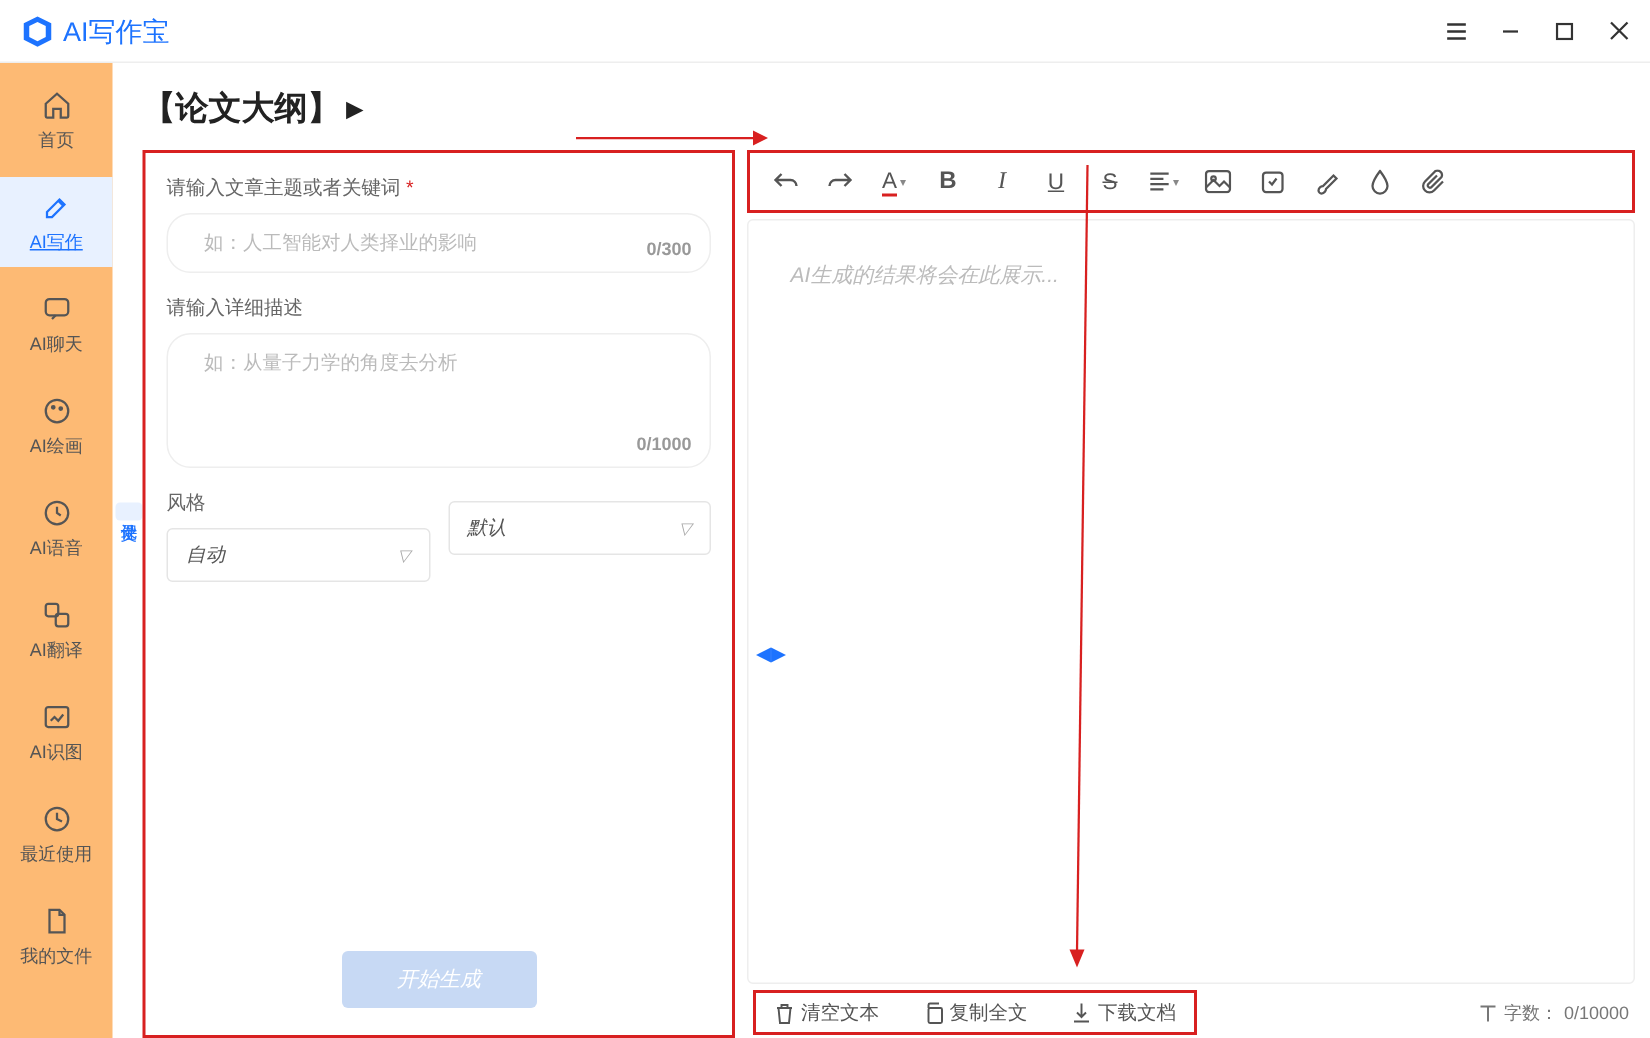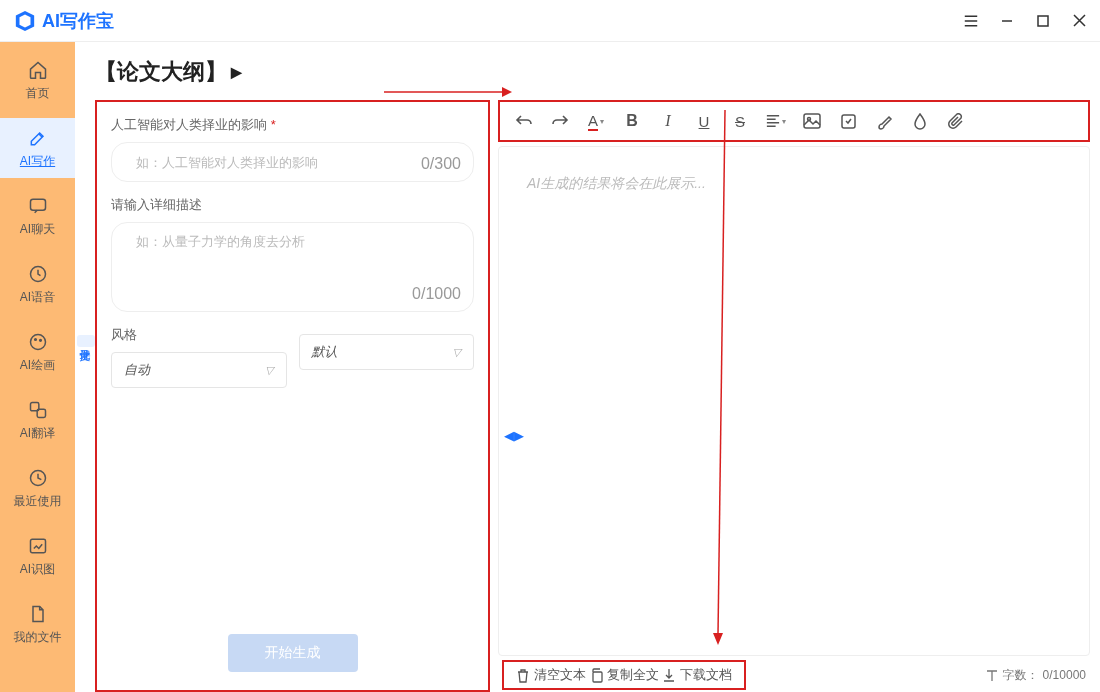--- a/index.html
+++ b/index.html
@@ -1,20 +1,20 @@
 <!DOCTYPE html>
 <html><head>
 <meta charset="utf-8">
 <style>
 * { margin: 0; padding: 0; box-sizing: border-box; font-family: "Microsoft YaHei", Arial, sans-serif; }
 body { width: 1100px; height: 692px; background: #fff; overflow: hidden; position: relative; }
 
 
 .titlebar { height: 42px; display: flex; align-items: center; padding: 0 14px; border-bottom: 1px solid #eee; }
-.logo { display: flex; align-items: center; gap: 6px; color: #1d73ff; font-weight: 700; font-size: 18px; }
+.logo { display: flex; align-items: center; gap: 6px; color: #1d73ff; font-weight: 400; font-size: 18px; }
 .title-actions { margin-left: auto; display: flex; align-items: center; gap: 22px; color: #333; }
 .win-btn { width: 14px; height: 14px; display: flex; align-items: center; justify-content: center; cursor: pointer; }
 
 
 .main { display: flex; height: calc(692px - 42px); }
 
 
 .sidebar { width: 75px; background: #fdba74; display: flex; flex-direction: column; align-items: center; padding-top: 8px; gap: 8px; }
 .side-item { width: 75px; height: 60px; display: flex; flex-direction: column; align-items: center; justify-content: center; gap: 4px; font-size: 12px; color: #555; cursor: pointer; }
 .side-item.active { background: #e8f1ff; color: #1d73ff; text-decoration: underline; }
@@ -31,42 +31,42 @@
 
 .panels { flex: 1; display: flex; gap: 8px; min-height: 0; }
 
 
 .left-panel { width: 395px; border: 2px solid #d82020; background: #fff; padding: 14px 14px 8px; display: flex; flex-direction: column; position: relative; }
 .field-label { font-size: 13px; color: #666; margin-bottom: 8px; }
 .req { color: #d82020; }
 .input-box { background: #fff; border: 1px solid #eee; border-radius: 16px; padding: 10px 24px; position: relative; margin-bottom: 14px; }
 .input-box input, .input-box textarea { width: 100%; border: none; outline: none; font-size: 13px; color: #333; background: transparent; resize: none; }
 .input-box input::placeholder, .input-box textarea::placeholder { color: #bbb; }
-.counter { position: absolute; right: 12px; bottom: 8px; font-size: 16px; color: #999; }
+.counter { position: absolute; right: 12px; bottom: 8px; font-size: 12px; color: #999; font-weight: bold; }
 .textarea-box { height: 90px; }
 .textarea-box textarea { height: 50px; }
 
 .row-2 { display: flex; gap: 12px; }
 .col { flex: 1; }
 .select-box { border: 1px solid #e5e5e5; border-radius: 4px; height: 36px; display: flex; align-items: center; justify-content: space-between; padding: 0 12px; font-size: 13px; color: #555; margin-top: 8px; cursor: pointer; font-style: italic; }
 .chev { color: #aaa; font-size: 11px; }
 
-.gen-btn { margin: auto auto 10px; width: 130px; height: 38px; background: #c7d9f4; color: #fff; border: none; border-radius: 4px; font-size: 14px; cursor: pointer; }
+.gen-btn { margin: auto auto 10px; width: 130px; height: 38px; background: #c7d9f4; color: #fff; border: none; border-radius: 4px; font-size: 14px; cursor: pointer; font-style: italic; }
 
 
 .right-panel { flex: 1; display: flex; flex-direction: column; position: relative; }
 .toolbar { border: 2px solid #d82020; height: 42px; display: flex; align-items: center; gap: 16px; padding: 0 14px; margin-bottom: 4px; }
 .tb-btn { width: 20px; height: 20px; display: flex; align-items: center; justify-content: center; color: #555; cursor: pointer; }
 .tb-sep { color: #555; font-weight: 700; }
 .drop-caret { font-size: 8px; color: #888; margin-left: 2px; }
 
 .editor { flex: 1; border: 1px solid #eee; border-radius: 4px; padding: 28px; font-size: 14px; color: #bbb; font-style: italic; overflow: hidden; }
 
 .bottom-bar { height: 34px; display: flex; align-items: center; padding: 0 4px; margin-top: 2px; }
-.actions-box { border: 2px solid #d82020; display: flex; align-items: center; gap: 3px; padding: 0 12px; height: 30px; }
+.actions-box { border: 2px solid #d82020; display: flex; align-items: center; gap: 29px; padding: 0 12px; height: 30px; }
 .action-btn { display: flex; align-items: center; gap: 4px; font-size: 13px; color: #555; cursor: pointer; }
 .word-count { margin-left: auto; font-size: 12px; color: #777; display: flex; align-items: center; gap: 4px; }
 
 
 .arrow { position: absolute; pointer-events: none; }
 .arrow-line { stroke: #d82020; stroke-width: 1.5; fill: none; }
 .arrow-head { fill: #d82020; }
 
 
 .divider-handle { position: absolute; left: 504px; top: 428px; color: #1d73ff; font-size: 13px; cursor: ew-resize; }
@@ -133,61 +133,61 @@
             <rect x="3" y="4" width="18" height="13" rx="3"></rect>
             <path d="M8 20l3-3"></path>
           </svg>
         </span>
       <span>AI聊天</span>
     </div>
     <div class="side-item">
       <span class="side-icon">
           <svg width="20" height="20" viewBox="0 0 24 24" fill="none" stroke="currentColor" stroke-width="1.8">
             <circle cx="12" cy="12" r="9"></circle>
-            <path d="M12 7v5l3 2"></path>
-          </svg>
-        </span>
-      <span>AI语音</span>
-    </div>
-    <div class="side-item">
-      <span class="side-icon">
-          <svg width="20" height="20" viewBox="0 0 24 24" fill="none" stroke="currentColor" stroke-width="1.8">
-            <circle cx="12" cy="12" r="9"></circle>
             <circle cx="9" cy="9" r="1" fill="currentColor"></circle>
             <circle cx="15" cy="10" r="1" fill="currentColor"></circle>
           </svg>
         </span>
       <span>AI绘画</span>
     </div>
     <div class="side-item">
       <span class="side-icon">
           <svg width="20" height="20" viewBox="0 0 24 24" fill="none" stroke="currentColor" stroke-width="1.8">
+            <circle cx="12" cy="12" r="9"></circle>
+            <path d="M12 7v5l3 2"></path>
+          </svg>
+        </span>
+      <span>AI语音</span>
+    </div>
+    <div class="side-item">
+      <span class="side-icon">
+          <svg width="20" height="20" viewBox="0 0 24 24" fill="none" stroke="currentColor" stroke-width="1.8">
             <rect x="3" y="3" width="10" height="10" rx="2"></rect>
             <rect x="11" y="11" width="10" height="10" rx="2"></rect>
           </svg>
         </span>
       <span>AI翻译</span>
     </div>
     <div class="side-item">
       <span class="side-icon">
           <svg width="20" height="20" viewBox="0 0 24 24" fill="none" stroke="currentColor" stroke-width="1.8">
+            <rect x="3" y="4" width="18" height="16" rx="2"></rect>
+            <path d="M7 15l3-3 3 3 4-5"></path>
+          </svg>
+        </span>
+      <span>AI识图</span>
+    </div>
+    <div class="side-item">
+      <span class="side-icon">
+          <svg width="20" height="20" viewBox="0 0 24 24" fill="none" stroke="currentColor" stroke-width="1.8">
             <circle cx="12" cy="12" r="9"></circle>
             <path d="M12 7v5l4 2"></path>
           </svg>
         </span>
       <span>最近使用</span>
-    </div>
-    <div class="side-item">
-      <span class="side-icon">
-          <svg width="20" height="20" viewBox="0 0 24 24" fill="none" stroke="currentColor" stroke-width="1.8">
-            <rect x="3" y="4" width="18" height="16" rx="2"></rect>
-            <path d="M7 15l3-3 3 3 4-5"></path>
-          </svg>
-        </span>
-      <span>AI识图</span>
     </div>
     <div class="side-item">
       <span class="side-icon">
           <svg width="20" height="20" viewBox="0 0 24 24" fill="none" stroke="currentColor" stroke-width="1.8">
             <path d="M6 3h8l4 4v14H6z"></path>
             <path d="M14 3v4h4"></path>
           </svg>
         </span>
       <span>我的文件</span>
     </div>
@@ -199,21 +199,21 @@
     <div class="header-row">
       <div class="page-title">
         <span>【论文大纲】</span>
         <span class="play">▶</span>
       </div>
     </div>
 
     <div class="panels">
 
       <div class="left-panel">
-        <div class="field-label"><span>人工智能对人类择业的影响</span> <span class="req">*</span></div>
+        <div class="field-label"><span>请输入文章主题或者关键词</span> <span class="req">*</span></div>
         <div class="input-box">
           <input type="text" placeholder="如：人工智能对人类择业的影响" style="">
           <div class="counter">0/300</div>
         </div>
 
         <div class="field-label">请输入详细描述</div>
         <div class="input-box textarea-box">
           <textarea placeholder="如：从量子力学的角度去分析" style=""></textarea>
           <div class="counter">0/1000</div>
         </div>

